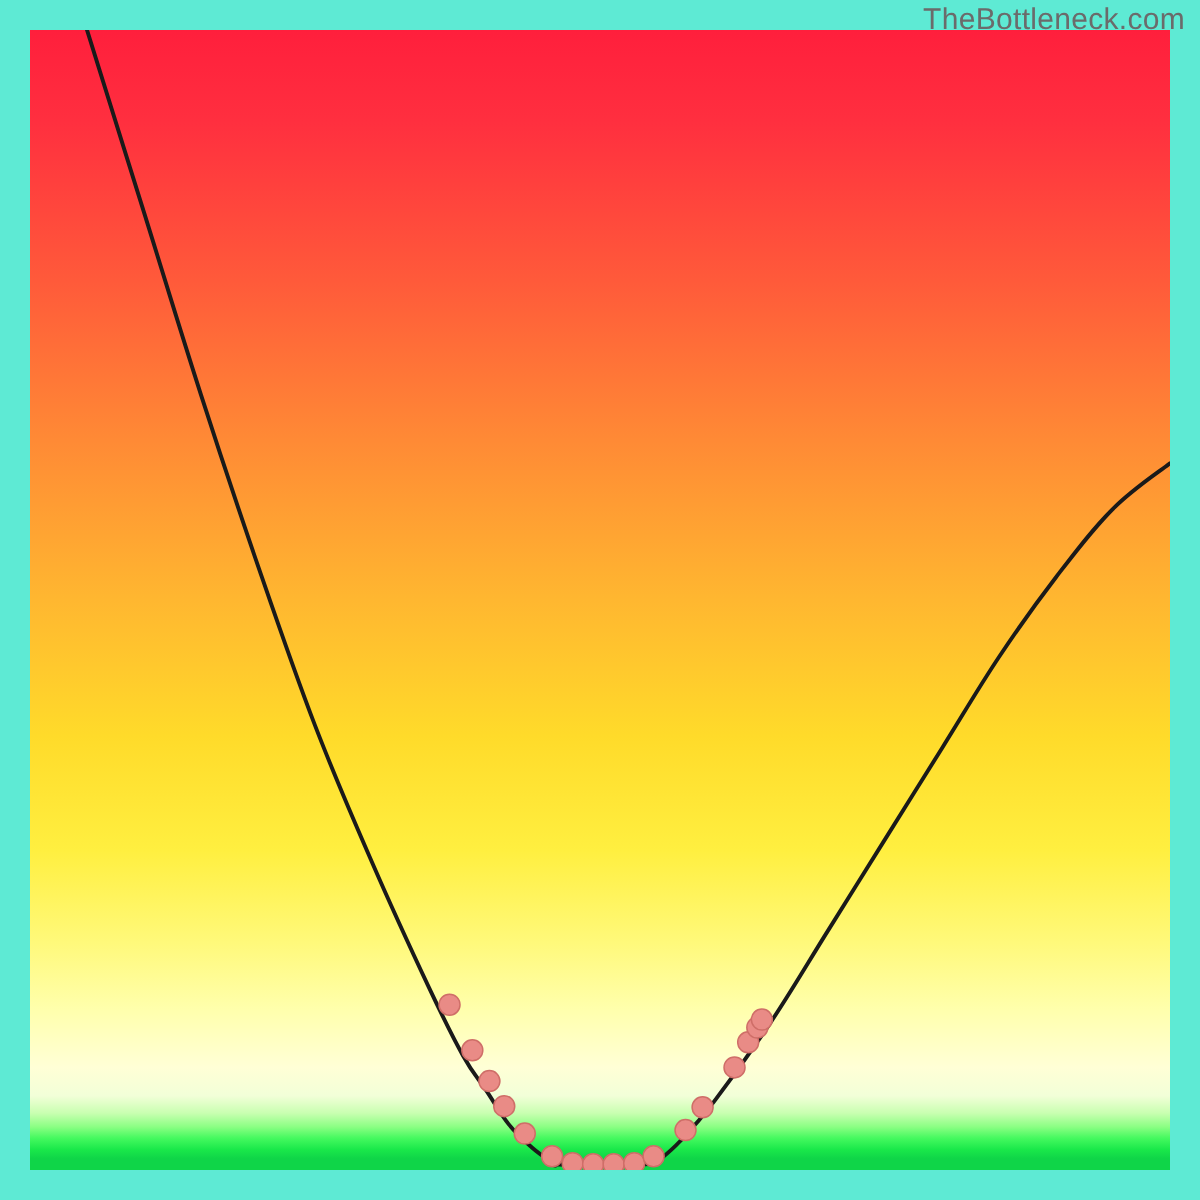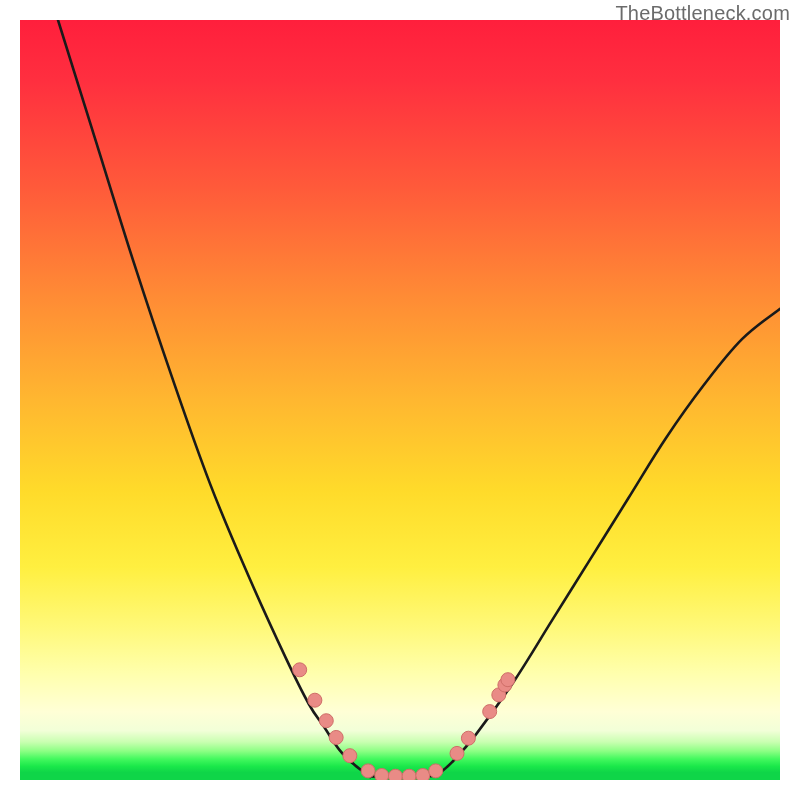--- a/index.html
+++ b/index.html
@@ -7,21 +7,21 @@
     padding: 0;
     width: 800px;
     height: 800px;
     background: #000;
     overflow: hidden;
   }
   .stage {
     position: relative;
     width: 800px;
     height: 800px;
-    background: #ffffff;
+    background: #5eead4;
   }
   .plot {
     position: absolute;
     left: 20px;
     top: 20px;
     width: 760px;
     height: 760px;
     overflow: hidden;
   }
   .gradient {

